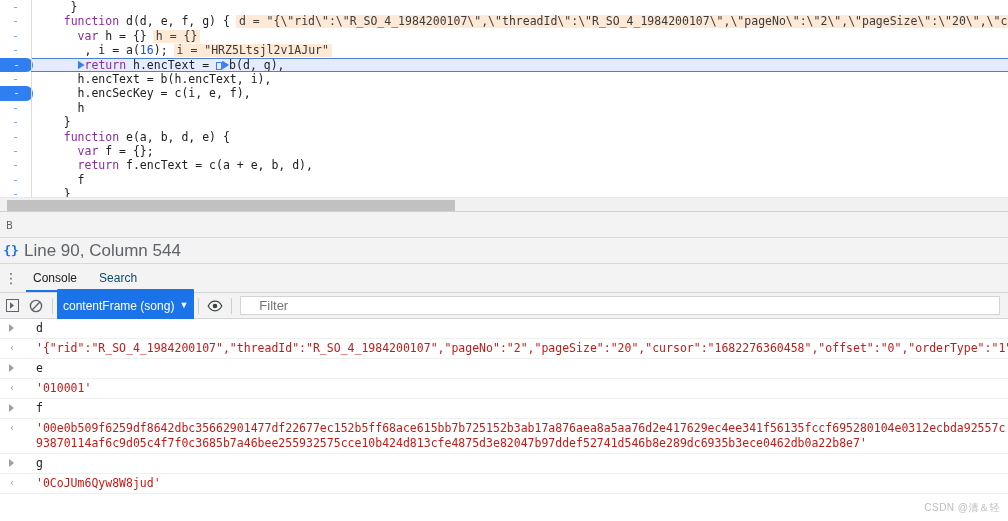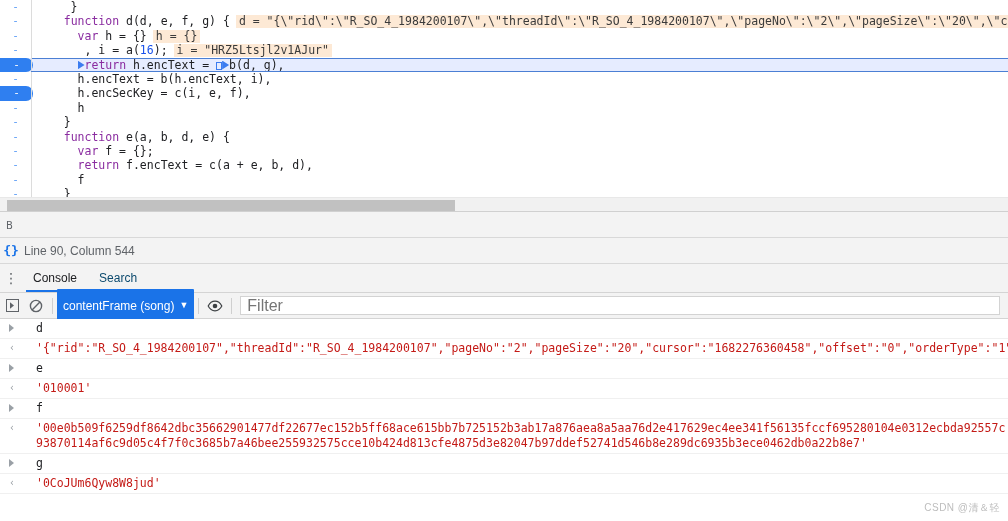--- a/index.html
+++ b/index.html
@@ -79,21 +79,21 @@
     padding: 0 6px; outline: none;
   }
 
   
   .statusbar {
     position: absolute; left: 0; top: 238px; width: 1008px; height: 26px;
     background: #f3f3f3; border-bottom: 1px solid #d8d8d8;
     display: flex; align-items: center;
   }
   .pretty-icon { color: #1a73e8; font-family: "DejaVu Sans Mono", monospace; font-size: 13px; font-weight: bold; }
-  .status-text { font-size: 12px; color: #5f6368; padding-left: 2px; }
+  .status-text { font-size: 17px; color: #5f6368; padding-left: 2px; }
 
   
   .tabsbar {
     position: absolute; left: 0; top: 264px; width: 1008px; height: 29px;
     background: #f3f3f3; border-bottom: 1px solid #d4d4d4;
     display: flex; align-items: stretch;
   }
   .dots { width: 22px; display: flex; align-items: center; justify-content: center;
     color: #5f6368; font-size: 14px; letter-spacing: 0; }
   .tab {
@@ -118,21 +118,21 @@
   .vsep { width: 1px; height: 16px; background: #cfcfcf; margin: 0 4px; flex: 0 0 auto; }
   .ctx-select {
     background: #1a73e8; color: #ffffff; font-size: 12px;
     height: 33px; padding: 0 6px; display: flex; align-items: center; gap: 5px;
     border-radius: 1px; white-space: nowrap;
   }
   .caret { font-size: 9px; line-height: 1; }
   .filter-input {
     flex: 1 1 auto; height: 19px; margin-right: 8px; margin-left: 4px;
     background: #ffffff; border: 1px solid #d3d3d3;
-    font-size: 16px; color: #202124; padding: 0 6px; outline: none;
+    font-size: 13px; color: #202124; padding: 0 18px; outline: none;
     font-family: "Liberation Sans", sans-serif;
   }
 
   
   .console-body {
     position: absolute; left: 0; top: 319px; width: 1008px; height: 202px;
     background: #ffffff; overflow: hidden;
   }
   .logline {
     position: relative; border-bottom: 1px solid #f0f0f0;

